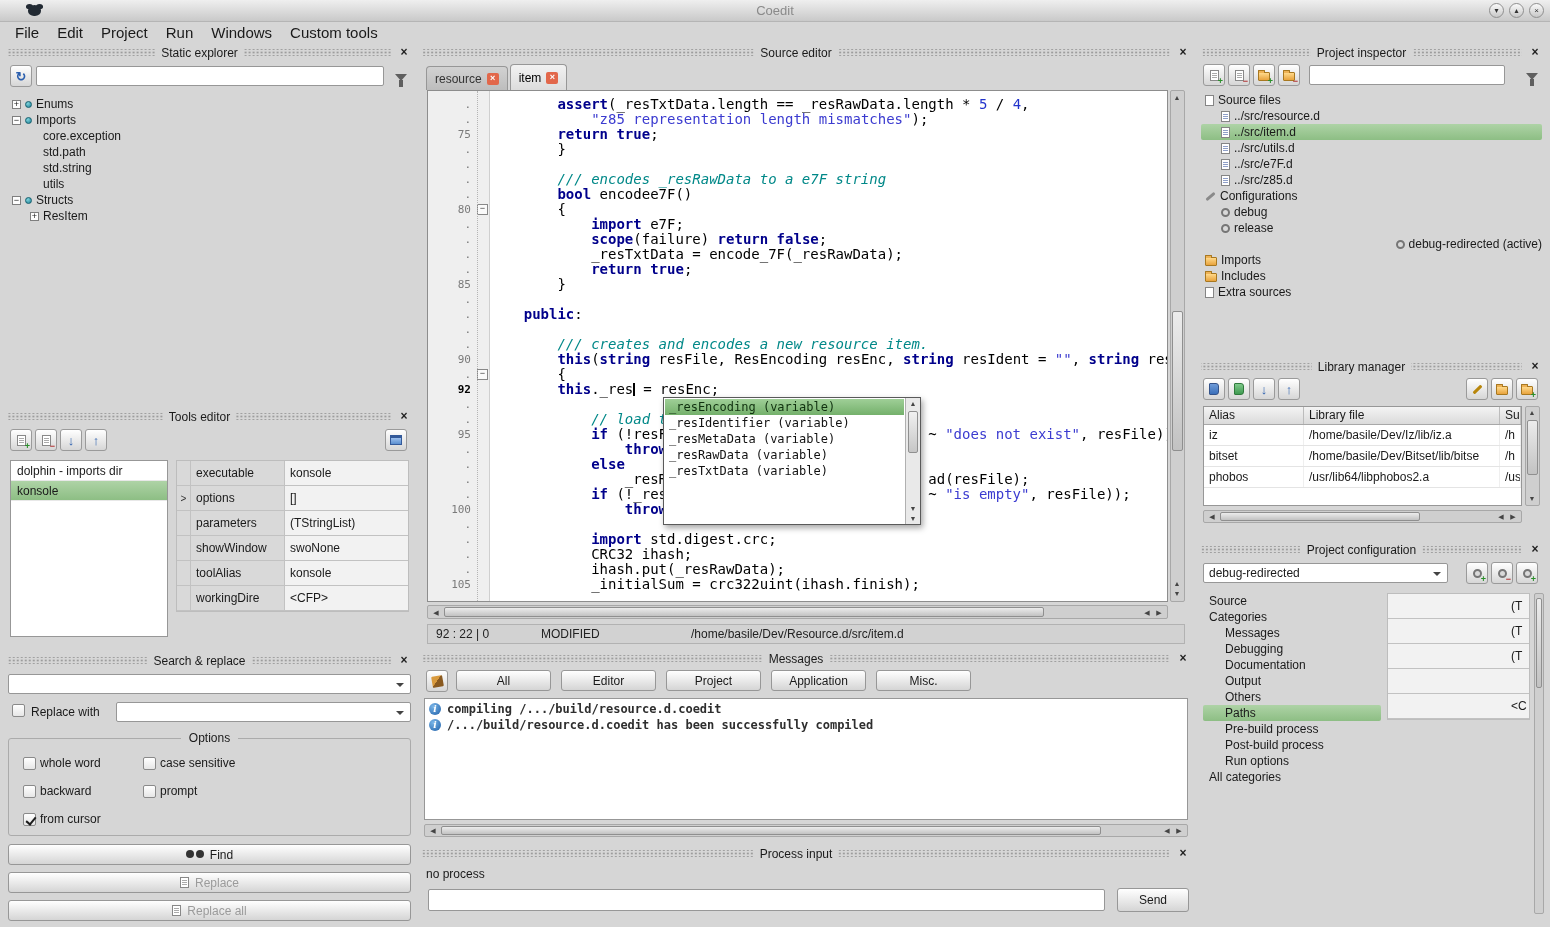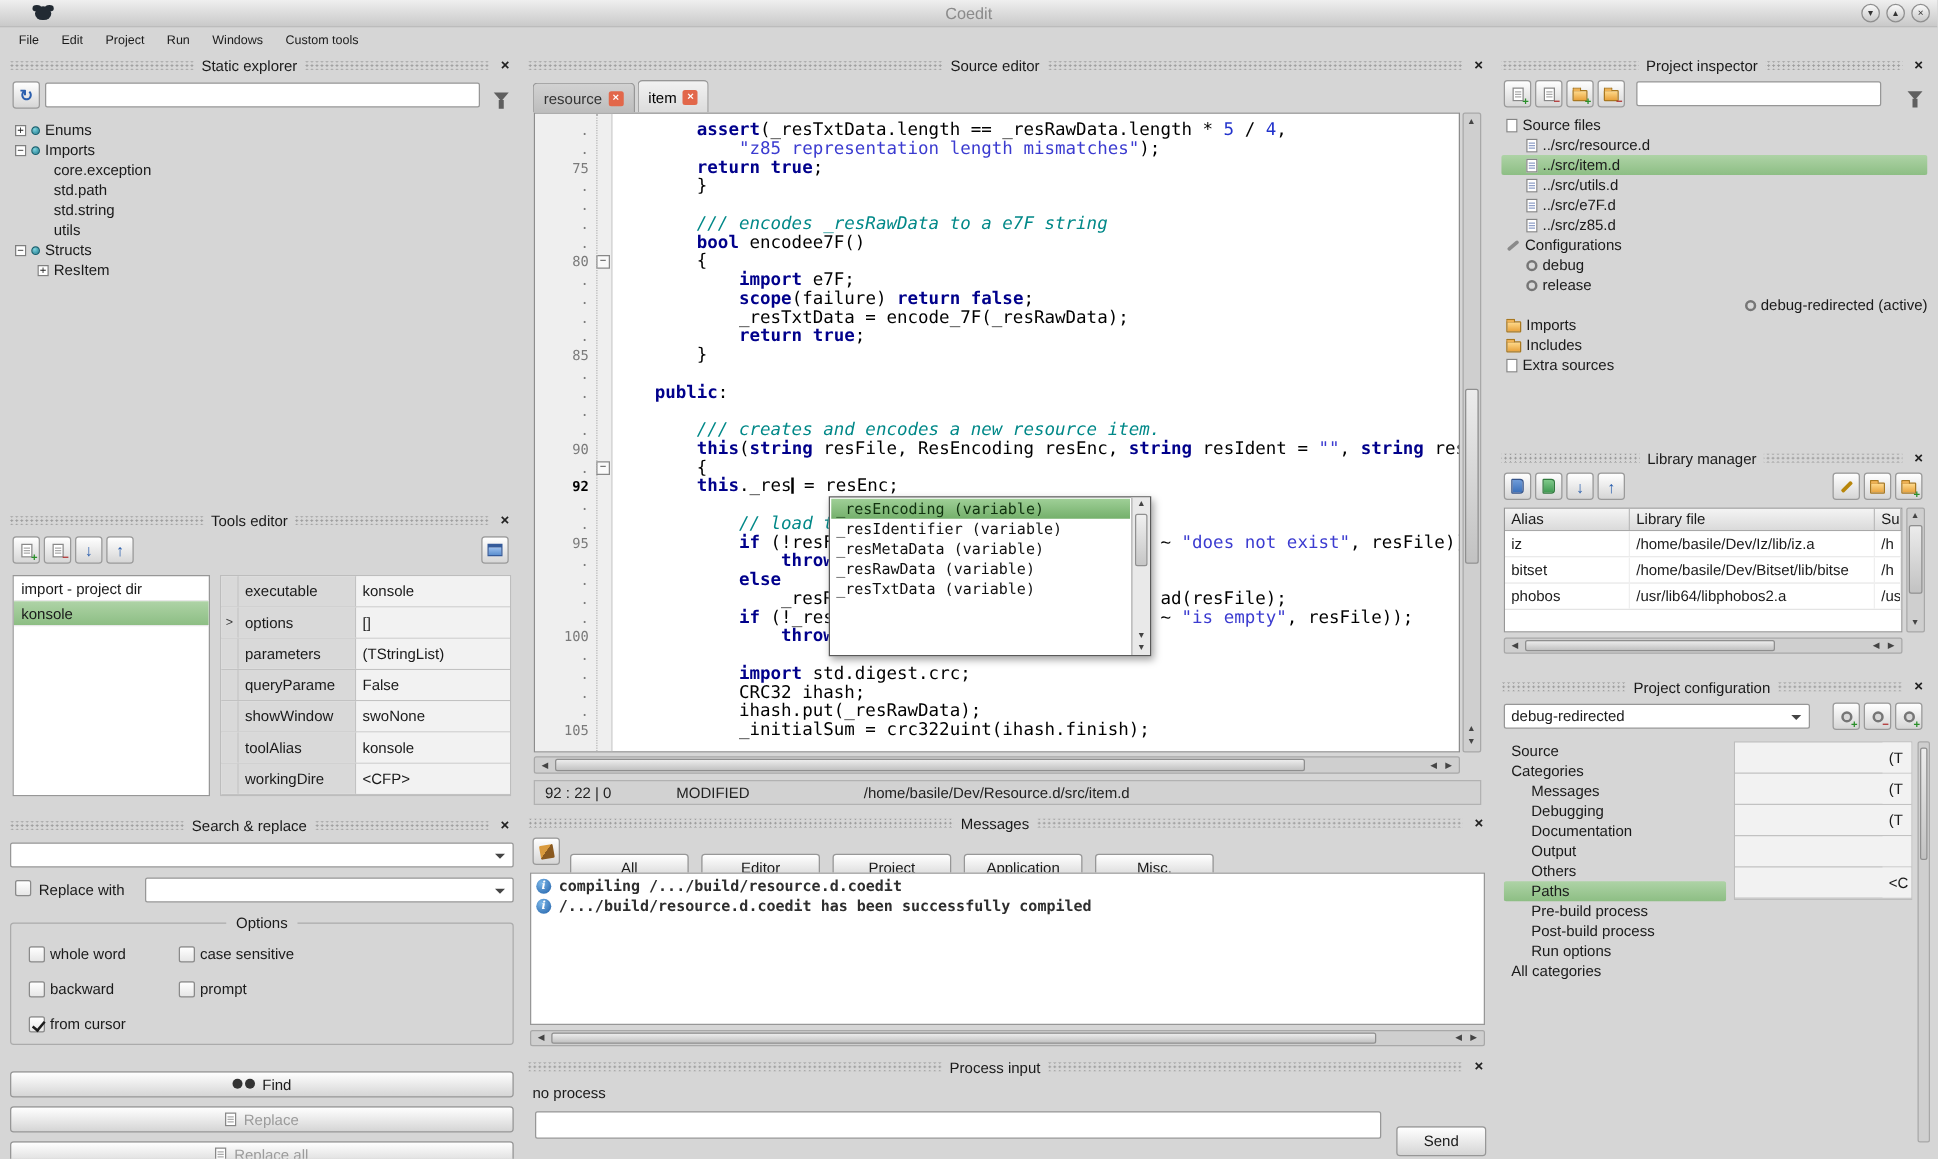--- a/index.html
+++ b/index.html
@@ -6,31 +6,31 @@
   html,body{width:1550px;height:927px;}
   body{position:relative;background:#d6d6d6;font-family:"Liberation Sans",sans-serif;font-size:12px;color:#1a1a1a;overflow:hidden;}
 
   
   .titlebar{position:absolute;left:0;top:0;right:0;height:22px;background:linear-gradient(#efefef,#c9c9c9);border-bottom:1px solid #b5b5b5;}
   .titlebar .title{position:absolute;left:50%;top:3px;transform:translateX(-50%);color:#8a8a8a;font-size:13px;}
   .paw{position:absolute;left:28px;top:5px;width:13px;height:11px;background:#222a33;border-radius:50% 50% 46% 46%;box-shadow:-5px -4px 0 -3px #222a33,5px -4px 0 -3px #222a33;}
   .winbtns{position:absolute;right:6px;top:3px;display:flex;gap:5px;}
   .winbtn{width:15px;height:15px;border-radius:50%;border:1px solid #8f8f8f;background:linear-gradient(#fafafa,#c8c8c8);font-size:8px;line-height:13px;text-align:center;color:#333;}
   .menubar{position:absolute;left:0;top:22px;right:0;height:20px;display:flex;align-items:center;padding-left:6px;background:#d6d6d6;}
-  .menu-item{padding:2px 9px;font-size:10px;}
+  .menu-item{padding:2px 9px;font-size:15px;}
 
   
   .panel{position:absolute;}
   .phead{height:17px;display:flex;align-items:center;gap:6px;padding:0 4px;}
   .pdots{flex:1;height:7px;background-image:radial-gradient(#9d9d9d 0.8px,transparent 1px);background-size:4px 3.5px;background-position:center;}
   .ptitle{font-size:12px;color:#1a1a1a;white-space:nowrap;}
   .pclose{width:14px;height:14px;text-align:center;line-height:13px;font-weight:bold;font-size:12px;color:#222;}
 
   
-  .btn{display:flex;align-items:center;justify-content:center;gap:6px;background:linear-gradient(#ffffff,#d5d5d5);border:1px solid #979797;border-radius:3px;font-size:12px;color:#1a1a1a;margin-top:13px;}
+  .btn{display:flex;align-items:center;justify-content:center;gap:6px;background:linear-gradient(#ffffff,#d5d5d5);border:1px solid #979797;border-radius:3px;font-size:12px;color:#1a1a1a;}
   .btn.disabled{color:#9b9b9b;}
   .tbtn{width:22px;height:22px;border:1px solid #9a9a9a;border-radius:3px;background:linear-gradient(#ffffff,#d6d6d6);display:flex;align-items:center;justify-content:center;position:relative;}
   .input{background:#fff;border:1px solid #979797;border-radius:2px;height:20px;font-size:12px;padding:0 4px;font-family:"Liberation Sans",sans-serif;}
   .combo{position:relative;background:#fff;border:1px solid #979797;border-radius:2px;height:20px;padding:2px 18px 0 5px;font-size:12px;overflow:hidden;white-space:nowrap;}
   .combo::after{content:'';position:absolute;right:6px;top:8px;border:4px solid transparent;border-top-color:#444;}
   .cb{width:13px;height:13px;border:1px solid #8a8a8a;border-radius:2px;background:linear-gradient(#ffffff,#e6e6e6);position:relative;flex:none;}
   .cb.checked::after{content:'';position:absolute;left:4px;top:1px;width:4px;height:8px;border:solid #1c1c1c;border-width:0 2px 2px 0;transform:rotate(40deg);}
   .groupbox{position:absolute;border:1px solid #ababab;border-radius:3px;}
   .grouptitle{position:absolute;top:-8px;left:0;right:0;text-align:center;}
   .grouptitle span{background:#d6d6d6;padding:0 8px;font-size:12px;}
@@ -218,43 +218,38 @@
         <span class="glyph">↓</span>
       </div>
     <div class="tbtn">
         <span class="glyph">↑</span>
       </div>
   </div>
   <div class="tbtn" style="position:absolute;right:8px;top:21px">
       <span class="ic-app"></span>
     </div>
   <div id="tools-list" style="position:absolute;left:6px;top:52px;width:158px;bottom:8px;background:#fff;border:1px solid #979797;overflow:hidden">
-      <div class="list-item">import - project dir</div>
+      <div class="list-item">dolphin - imports dir</div>
       <div class="list-item sel">konsole</div>
     </div>
   <div id="tools-grid" style="position:absolute;left:172px;top:52px;right:6px;background:#f2f2f2;border:1px solid #bdbdbd">
       <div class="prow">
         <span class="pexp"></span>
         <span class="pkey">executable</span>
         <span class="pval">konsole</span>
       </div>
       <div class="prow">
         <span class="pexp">&gt;</span>
         <span class="pkey">options</span>
         <span class="pval">[]</span>
       </div>
       <div class="prow">
         <span class="pexp"></span>
         <span class="pkey">parameters</span>
         <span class="pval">(TStringList)</span>
-      </div>
-      <div class="prow">
-        <span class="pexp"></span>
-        <span class="pkey">queryParame</span>
-        <span class="pval">False</span>
       </div>
       <div class="prow">
         <span class="pexp"></span>
         <span class="pkey">showWindow</span>
         <span class="pval">swoNone</span>
       </div>
       <div class="prow">
         <span class="pexp"></span>
         <span class="pkey">toolAlias</span>
         <span class="pval">konsole</span>

